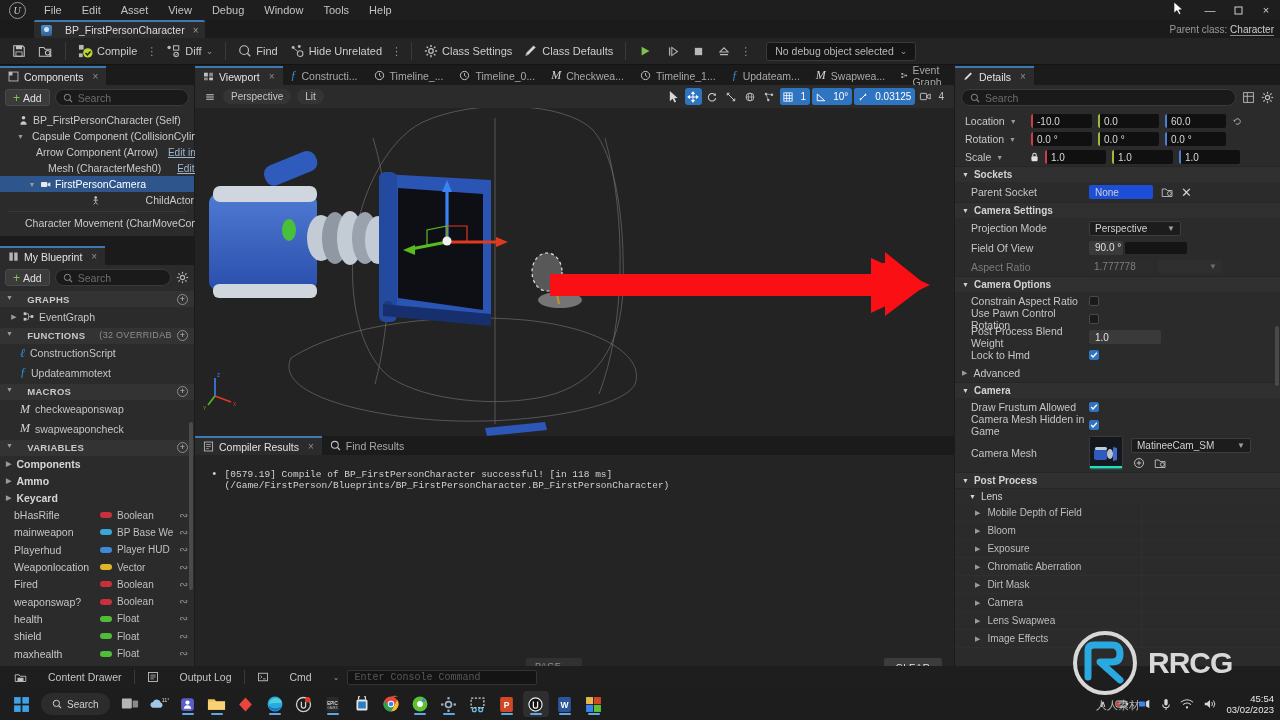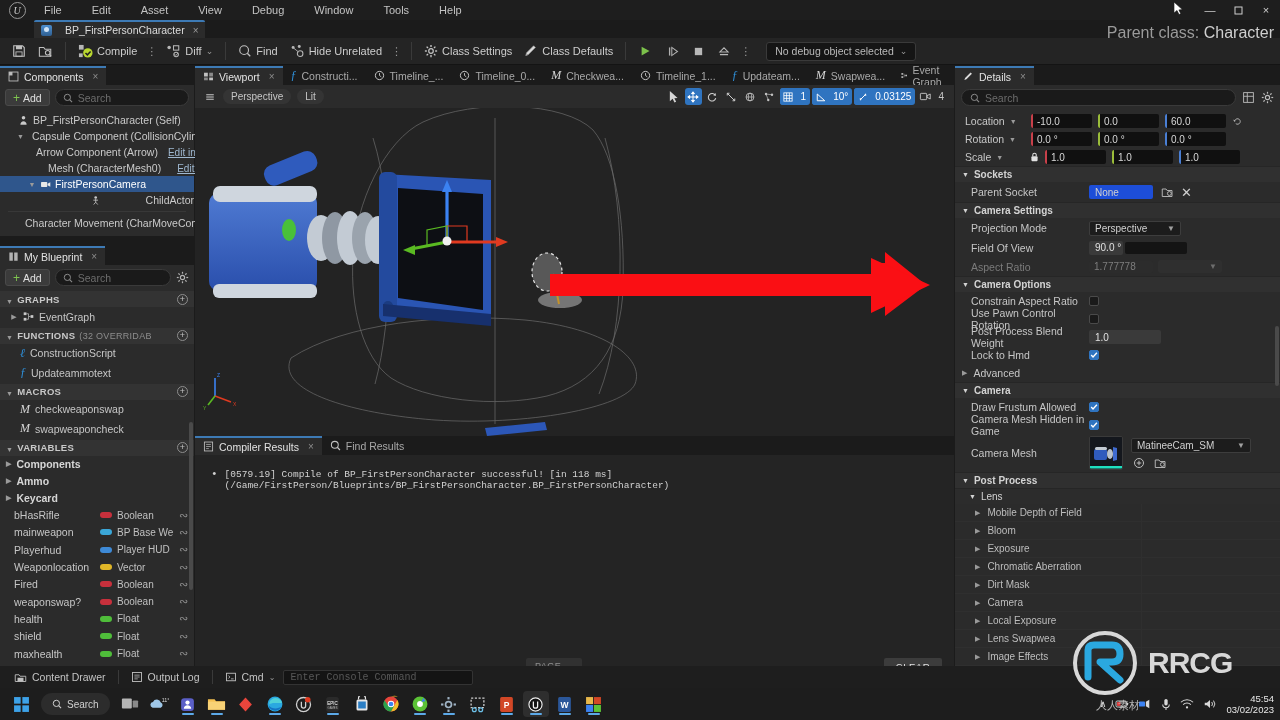--- a/index.html
+++ b/index.html
@@ -20,21 +20,21 @@
   }
   .ue-logo {
     width: 34px; height: 20px; display: flex; align-items: center; justify-content: center;
   }
   .ue-logo .circ {
     width: 17px; height: 17px; border-radius: 50%;
     border: 1.4px solid #9a9a9a; position: relative;
     display:flex; align-items:center; justify-content:center;
     font-size:10px; color:#d0d0d0; font-family:"Liberation Serif", serif; font-style:italic;
   }
-  .menu { display: flex; align-items: center; gap: 10px; }
+  .menu { display: flex; align-items: center; gap: 0; }
   .menu-item { padding: 2px 10px; font-size: 11px; color: #c3c3c3; cursor: default; }
   .winbtns { position: absolute; right: 0; top: 0; height: 20px; display: flex; }
   .winbtn { width: 28px; height: 20px; display: flex; align-items:center; justify-content:center;
             font-size: 11px; color: #cfcfcf; }
   .cursor-arrow { position:absolute; left:1174px; top:2px; width:9px; height:13px; }
 
   
   .tabrow {
     position: absolute; left:0; top: 20px; width: 1280px; height: 18px;
     background: #1b1b1b;
@@ -48,21 +48,21 @@
   .asset-tab .lbl { font-size: 10.5px; color:#dcdcdc;padding-left:8px; }
   .asset-tab .x { font-size: 10px; color:#9a9a9a; margin-left:3px; }
   .bp-icon {
     width:11px;height:11px;border-radius:2px;
     background: linear-gradient(#4d8fd0,#2f5f91);
     display:inline-block; position:relative;
   }
   .bp-icon::after{ content:""; position:absolute; left:3px; top:2px; width:5px;height:5px;
      border-radius:50%; background:#cfe2f5;}
   .parent-class {
-    position:absolute; right: 6px; top: 4px; font-size: 16px; color:#9a9a9a;
+    position:absolute; right: 6px; top: 4px; font-size: 10px; color:#9a9a9a;
   }
   .parent-class b { color:#cfcfcf; font-weight:normal; border-bottom:1px solid #8a8a8a; }
 
   
   .toolbar {
     position:absolute; left:0; top:38px; width:1280px; height:27px;
     background:#242424; display:flex; align-items:center; padding-left:6px;
     border-bottom: 1px solid #141414;
   }
   .tb-btn { display:flex; align-items:center; gap:4px; height:22px; padding:0 6px;
@@ -109,21 +109,21 @@
   .editcpp { color:#9fb8d0; font-size:10px; text-decoration:underline; margin-left:6px;}
   .divline { height:1px; background:#383838; margin:3px 8px; }
 
   
   #myblueprint-panel { left:0; top:246px; width:194px; height:420px; background:#2b2b2b; }
   .section-hdr {
     height:16px; display:flex; align-items:center; justify-content:space-between;
     background:#333333; padding:0 6px; margin-top:1px;
   }
   .section-hdr .nm { font-size:9.5px; font-weight:bold; color:#c9c9c9; letter-spacing:.3px;
-     display:flex; align-items:flex-end; gap:4px;}
+     display:flex; align-items:flex-start; gap:14px;}
   .section-hdr .sub { font-weight:normal; color:#8d8d8d; font-size:9px;}
   .plus-circle {
     width:11px;height:11px;border-radius:50%;border:1px solid #8d8d8d;
     display:flex;align-items:center;justify-content:center;font-size:9px;color:#c0c0c0;line-height:1;
   }
   .vrow {
     height:17.3px; display:flex; align-items:center; font-size:10.5px; color:#c6c6c6;
     padding-left:14px;
   }
   .vname{ width:86px; overflow:hidden; white-space:nowrap;}
@@ -228,21 +228,21 @@
   .subrow .rightcell { position:absolute; left:186px; width:139px; height:17px;
             border-left:1px solid #2f2f2f; }
   .det-scroll { position:absolute; right:1px; top:260px; width:4px; height:60px;
             background:#4a4a4a; border-radius:2px;}
 
   
   .statusbar {
     position:absolute; left:0; top:666px; width:1280px; height:22px; background:#1e1e1e;
     display:flex; align-items:center; padding-left:6px; gap:0;
   }
-  .sb-btn{ display:flex;align-items:center;gap:5px;height:17px;padding:0 8px;
+  .sb-btn{ display:flex;align-items:center;gap:21px;height:17px;padding:0 8px;
     font-size:10.5px;color:#c4c4c4;}
   .sb-sep{ width:1px;height:14px;background:#3a3a3a;margin:0 4px;}
   .console-input{
     width:190px;height:15px;background:#141414;border:1px solid #333;border-radius:2px;
     display:flex;align-items:center;padding:0 6px; font-size:10px;color:#585858;
     font-family:"Liberation Mono",monospace;
   }
 
   
   .taskbar{ position:absolute; left:0; top:688px; width:1280px; height:32px; background:#1d1d1d;}
@@ -1185,25 +1185,20 @@
     <span>Dirt Mask</span>
     <span class="rightcell"></span>
           </div>
           <div class="subrow" style="position: relative;">
             <span class="tri2">▶</span>
     <span>Camera</span>
     <span class="rightcell"></span>
           </div>
           <div class="subrow" style="position: relative;">
             <span class="tri2">▶</span>
-    <span>Local Exposure</span>
-    <span class="rightcell"></span>
-          </div>
-          <div class="subrow" style="position: relative;">
-            <span class="tri2">▶</span>
     <span>Lens Swapwea</span>
     <span class="rightcell"></span>
           </div>
           <div class="subrow" style="position: relative;">
             <span class="tri2">▶</span>
     <span>Image Effects</span>
     <span class="rightcell"></span>
           </div>
         </div>
     </div>

